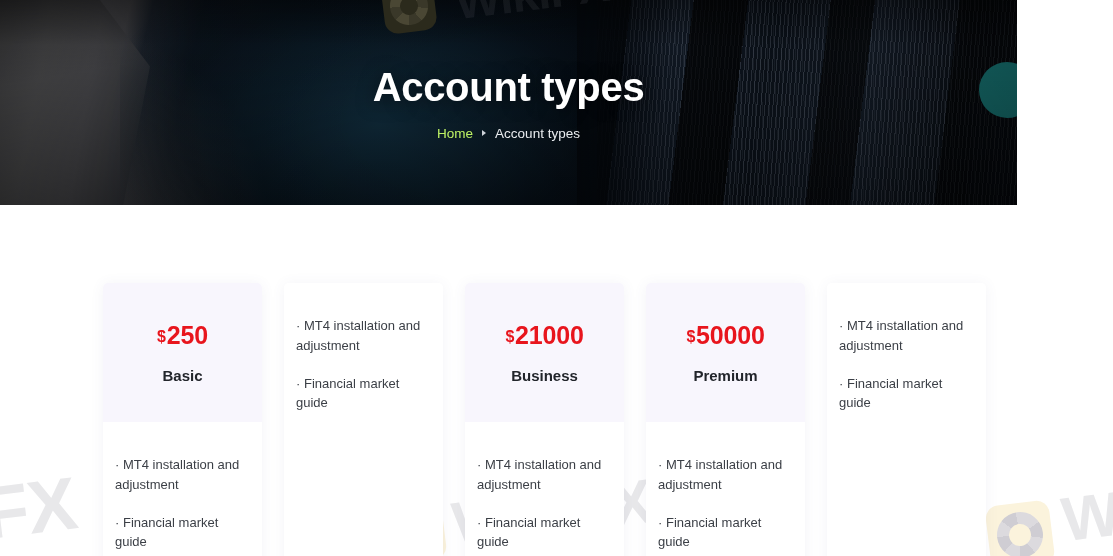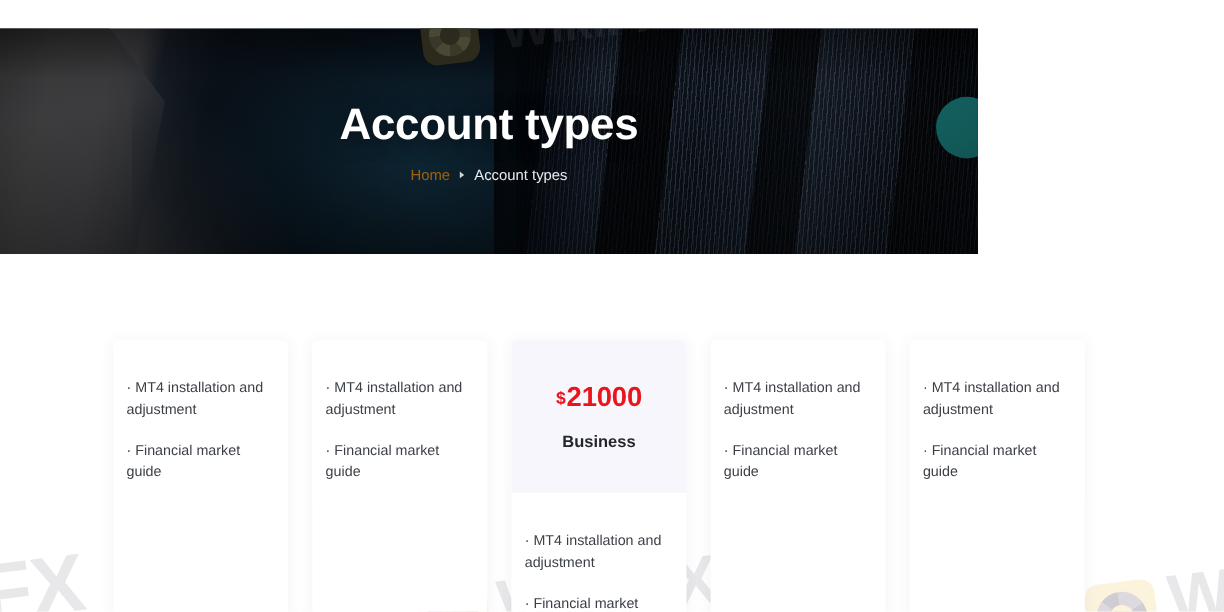--- a/index.html
+++ b/index.html
@@ -7,25 +7,24 @@
   html, body { width:1113px; height:556px; overflow:hidden; }
   body {
     font-family:"Liberation Sans", sans-serif;
     background:#ffffff;
     position:relative;
   }
 
   
   .hero {
     position:relative;
-    width:889px;
+    width:1017px;
     height:205px;
     overflow:hidden;
     background:#070c12;
-    margin-top:26px;
   }
   
   .hero-photo {
     position:absolute; inset:0;
     background:
       radial-gradient(ellipse 320px 260px at 1040px 150px, rgba(42,52,66,.85), rgba(10,14,20,0) 72%),
       radial-gradient(ellipse 300px 300px at 60px 230px, rgba(92,90,92,.92), rgba(20,22,26,0) 70%),
       linear-gradient(104deg,
         #3a3a3c 0px, #46464a 42px, #56565a 90px, #4a4a4e 128px,
         #1d242e 150px, #0c131c 200px,
@@ -97,21 +96,21 @@
     letter-spacing:-.3px;
     text-shadow:0 2px 18px rgba(0,0,0,.55);
     line-height:1.1;
   }
   .breadcrumb {
     margin-top:17px;
     display:flex; align-items:center; gap:9px;
     font-size:13.5px;
     color:#e9ecef;
   }
-  .breadcrumb a { color:#a16207; text-decoration:none; }
+  .breadcrumb a { color:#bef264; text-decoration:none; }
   .crumb-sep {
     display:inline-block;
     width:0; height:0;
     border-left:4px solid #cfd4da;
     border-top:3px solid transparent;
     border-bottom:3px solid transparent;
   }
 
   
   .pricing {
@@ -256,20 +255,26 @@
   <div class="wm wm-text" style="left:452px; top:272px; font-size:62px;">WikiFX</div>
 
   <div class="wm wm-badge" style="left:988px; top:298px; width:64px; height:64px;">
     <div class="shutter"></div>
   </div>
   <div class="wm wm-text" style="left:1062px; top:276px; font-size:62px;">W</div>
 
   <div class="cards">
 
     <div class="card">
+      <div class="card-head">
+        <div class="price">
+          <span class="cur">$</span><span>250</span>
+        </div>
+        <div class="plan-name">Basic</div>
+      </div>
       <div class="card-body">
         <div class="feat">· MT4 installation and adjustment</div>
         <div class="feat">· Financial market guide</div>
       </div>
     </div>
 
     <div class="card">
       <div class="card-body">
         <div class="feat">· MT4 installation and adjustment</div>
         <div class="feat">· Financial market guide</div>
@@ -283,20 +288,26 @@
         </div>
         <div class="plan-name">Business</div>
       </div>
       <div class="card-body">
         <div class="feat">· MT4 installation and adjustment</div>
         <div class="feat">· Financial market guide</div>
       </div>
     </div>
 
     <div class="card">
+      <div class="card-head">
+        <div class="price">
+          <span class="cur">$</span><span>50000</span>
+        </div>
+        <div class="plan-name">Premium</div>
+      </div>
       <div class="card-body">
         <div class="feat">· MT4 installation and adjustment</div>
         <div class="feat">· Financial market guide</div>
       </div>
     </div>
 
     <div class="card">
       <div class="card-body">
         <div class="feat">· MT4 installation and adjustment</div>
         <div class="feat">· Financial market guide</div>

